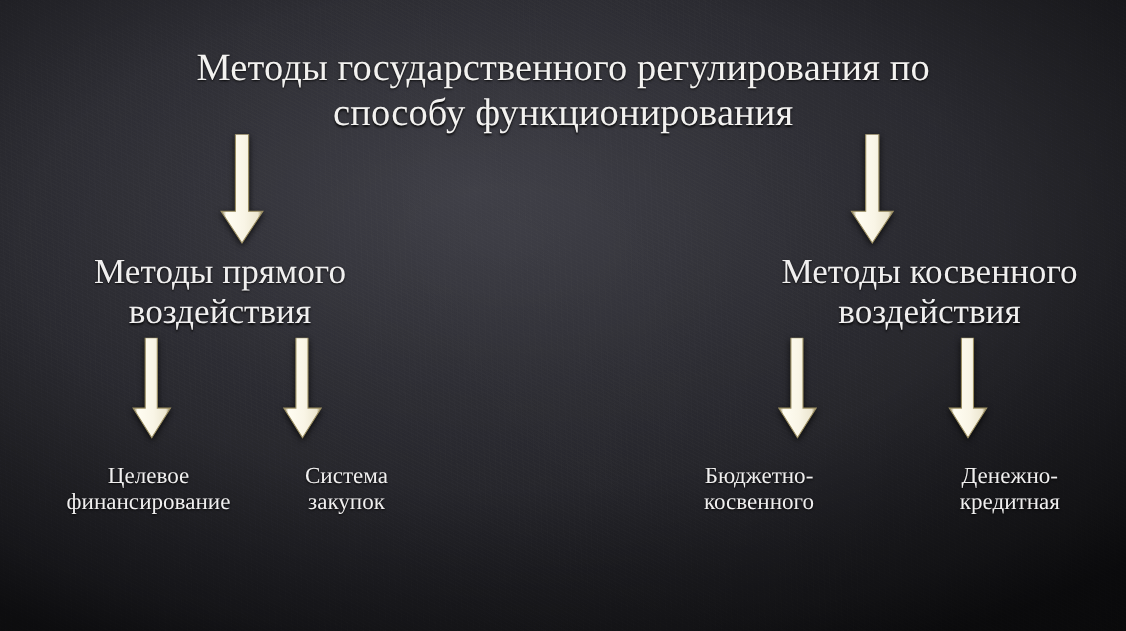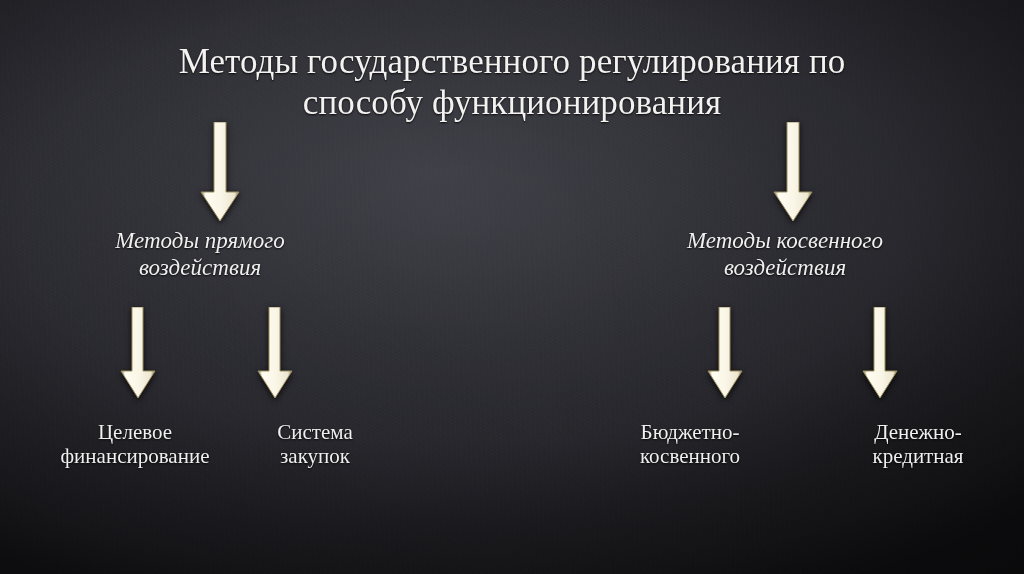--- a/index.html
+++ b/index.html
@@ -72,26 +72,25 @@
   #title {
     left:78px;
     top:42px;
     width:868px;
     font-size:35px;
     letter-spacing:.1px;
     color:#f3f2f0;
   }
 
   .lvl2 {
-    font-size:23px;
+    font-size:32px;
     width:330px;
-    font-style:italic;
   }
   #node-direct   { left:35px;  top:228px; }
-  #node-indirect { left:620px; top:228px; }
+  #node-indirect { left:680px; top:228px; }
 
   .lvl3 {
     font-size:21px;
     width:250px;
   }
   #leaf-target  { left:10px;  top:420px; }
   #leaf-procure { left:190px; top:420px; }
   #leaf-fiscal  { left:565px; top:420px; }
   #leaf-monet   { left:793px; top:420px; }
 

